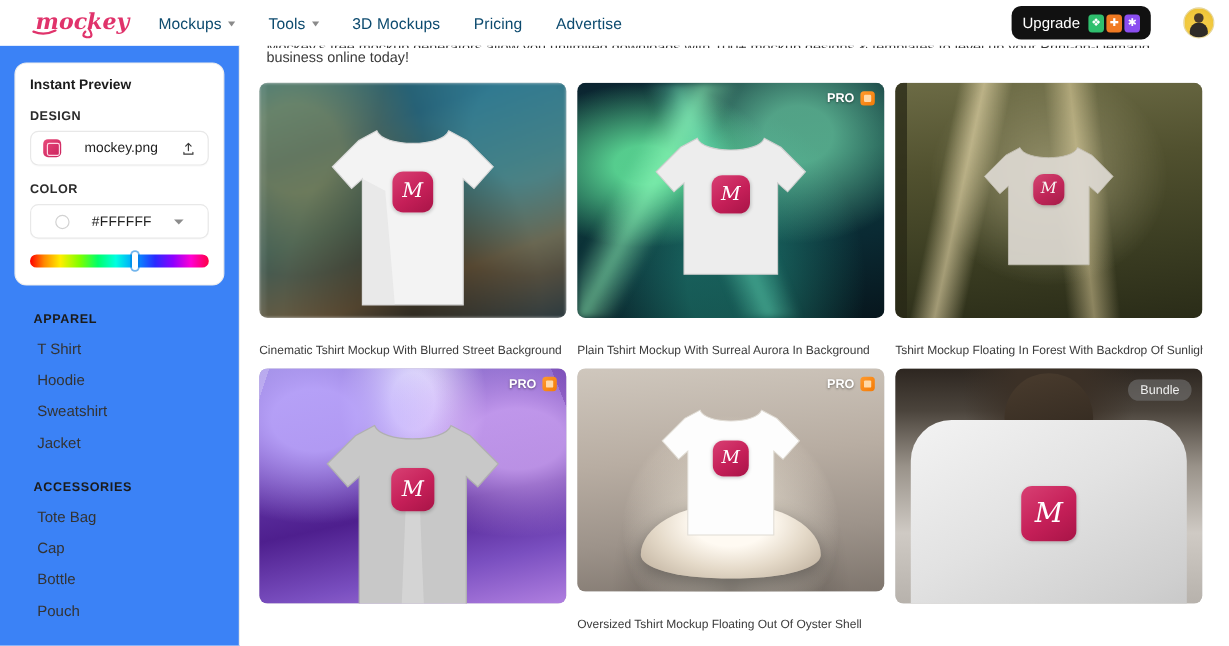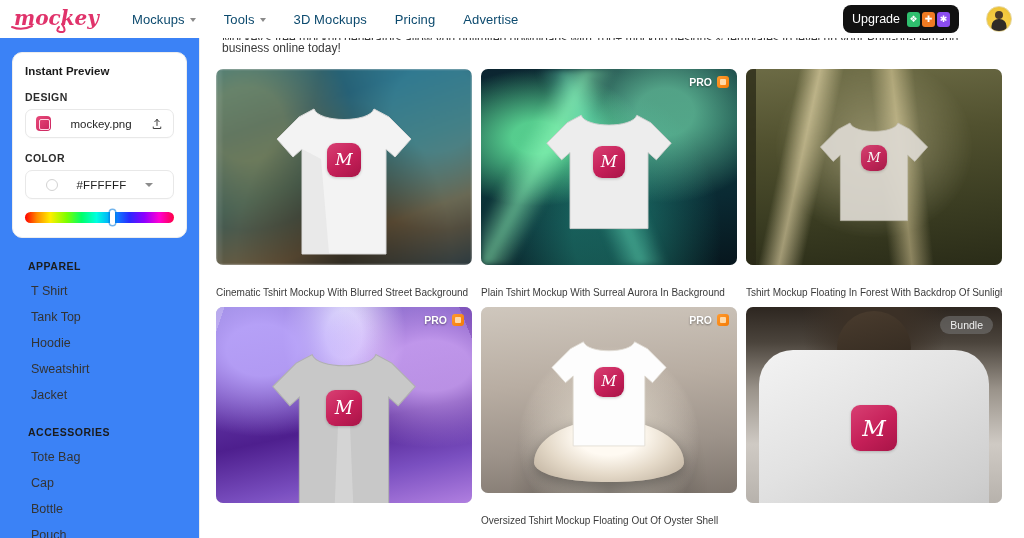--- a/index.html
+++ b/index.html
@@ -12,21 +12,21 @@
   }
 
   
   .header {
     position: absolute; top: 0; left: 0;
     width: 1024px; height: 38px;
     background: #ffffff;
     display: flex; align-items: center;
     z-index: 40;
   }
-  .logo-wrap { width: 118px; padding-left: 10px; display:flex; align-items:center; }
+  .logo-wrap { width: 118px; padding-left: 26px; display:flex; align-items:center; }
   .logo-svg { display:block; }
   .nav { display: flex; align-items: center; gap: 0px; }
   .nav-item {
     font-size: 13px; color: #0c4a6e; letter-spacing: .1px;
     padding: 0 14px; display: flex; align-items: center; gap: 5px;
     cursor: pointer; white-space: nowrap;
   }
   .chev {
     width: 0; height: 0; border-left: 3.5px solid transparent;
     border-right: 3.5px solid transparent; border-top: 4px solid #8a8a8a;
@@ -356,21 +356,20 @@
     <div class="gradient-row">
       <div class="gradient-bar"></div>
       <div class="gradient-handle"></div>
     </div>
   </div>
 
   <div style="margin-top:22px;">
     <div class="sb-heading">APPAREL</div>
     <div style="margin-top:6px;">
       <div class="sb-link">T Shirt</div>
-      <div class="sb-link">Tank Top</div>
       <div class="sb-link">Hoodie</div>
       <div class="sb-link">Sweatshirt</div>
       <div class="sb-link">Jacket</div>
     </div>
   </div>
 
   <div style="margin-top:18px;">
     <div class="sb-heading">ACCESSORIES</div>
     <div style="margin-top:6px;">
       <div class="sb-link">Tote Bag</div>

